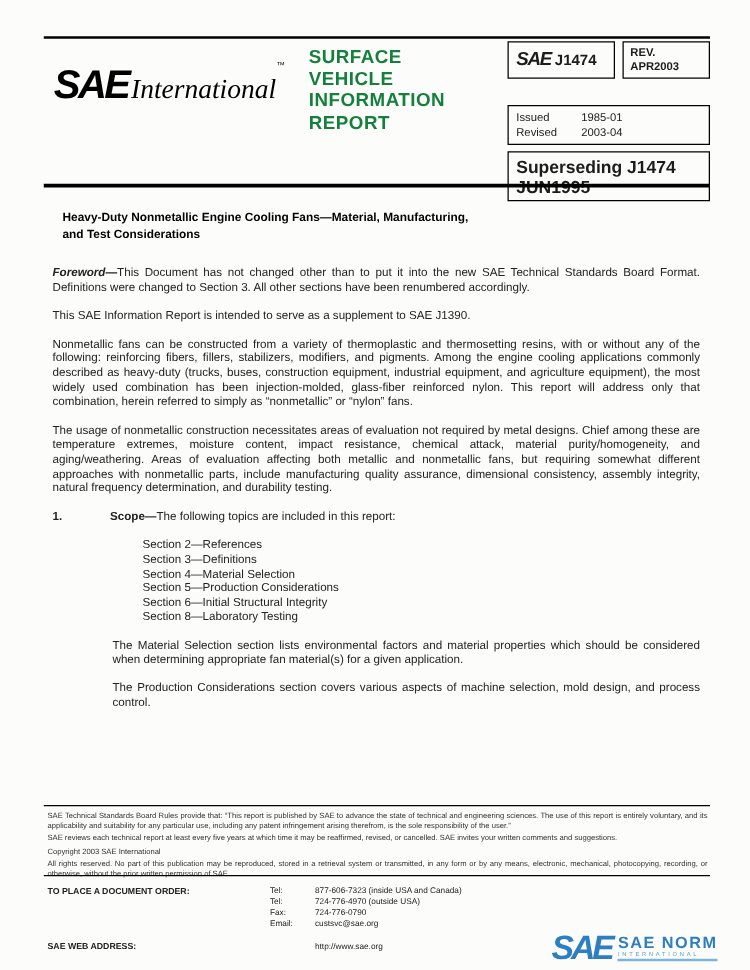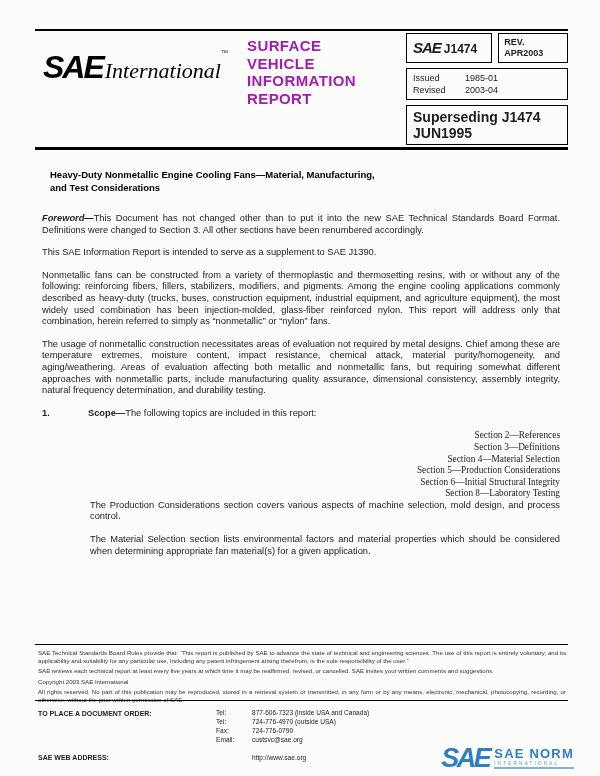--- a/index.html
+++ b/index.html
@@ -29,52 +29,52 @@
   }
   .logo-intl {
     font-size: 22px; font-style: italic;
     font-family: "Liberation Serif", serif; color: #000; margin-left: 2px;
   }
   .logo-tm { font-size: 7px; vertical-align: top; }
 
   .report-type {
     position: absolute; left: 212px; top: 4px;
     font-size: 15px; font-weight: bold; line-height: 17.5px;
-    letter-spacing: .4px; color: #a21caf;
+    letter-spacing: .4px; color: #15803d;
   }
 
   .hdr-right { position: absolute; right: 0; top: 0; width: 162px; display: flex; flex-direction: column; gap: 5px; }
   .hdr-row1 { display: flex; gap: 6px; }
   .box { border: 1.2px solid #000; background: #fcfcfa; }
   .doc-box { flex: 1.25; padding: 5px 6px 3px 6px; display: flex; align-items: baseline; }
   .doc-prefix { font-size: 15px; font-weight: bold; font-style: italic; letter-spacing: -1px; }
   .doc-number { font-size: 12px; font-weight: bold; margin-left: 3px; text-align: center; }
   .rev-box { flex: 1; font-size: 9px; font-weight: bold; line-height: 11px; padding: 3px 5px; }
-  .issued-box { padding: 3px 6px; font-size: 9px; line-height: 12px; }
+  .issued-box { padding: 3px 6px; font-size: 9px; line-height: 12px; margin-top: 16px; }
   .issued-grid { display: grid; grid-template-columns: 52px auto; }
   .superseding-box { padding: 3px 6px; font-size: 14px; font-weight: bold; }
 
   
   .doc-title {
     position: absolute; left: 50px; right: 48px; top: 169px;
     font-weight: bold;
     font-size: 9.5px; line-height: 12.5px; color: #000;
   }
 
   
   .body-text {
     position: absolute; left: 42px; right: 40px; top: 213px;
     font-size: 9.3px; line-height: 11.6px; text-align: justify; color: #222;
   }
   .body-text p { margin-bottom: 11px; }
   .lead { font-weight: bold; font-style: italic; }
   .scope-line { margin-bottom: 11px; }
   .scope-num { display: inline-block; width: 46px; font-weight: bold; }
   .scope-bold { font-weight: bold; }
-  .sections { margin-left: 72px; text-align: right; font-family: Liberation Serif, serif; }
+  .sections { margin-left: 72px; margin-bottom: 11px; text-align: left; }
   .sections div { line-height: 11.6px; }
   .indent { margin-left: 48px; }
 
   
   .footer-rule { position: absolute; left: 35px; right: 32px; top: 644px; height: 1.2px; background: #000; }
   .footer-legal {
     position: absolute; left: 38px; right: 34px; top: 649px;
     font-size: 6.1px; line-height: 7.5px; text-align: justify; color: #333;
   }
   .footer-legal p { margin-bottom: 3px; }
@@ -161,23 +161,23 @@
 
     <div class="sections">
       <div>Section 2—References</div>
       <div>Section 3—Definitions</div>
       <div>Section 4—Material Selection</div>
       <div>Section 5—Production Considerations</div>
       <div>Section 6—Initial Structural Integrity</div>
       <div>Section 8—Laboratory Testing</div>
     </div>
 
+    <p class="indent">The Material Selection section lists environmental factors and material properties which should be considered when determining appropriate fan material(s) for a given application.</p>
+
     <p class="indent">The Production Considerations section covers various aspects of machine selection, mold design, and process control.</p>
-
-    <p class="indent">The Material Selection section lists environmental factors and material properties which should be considered when determining appropriate fan material(s) for a given application.</p>
 
   </div>
 
   <div class="footer-rule"></div>
 
   <div class="footer-legal">
     <p>SAE Technical Standards Board Rules provide that: “This report is published by SAE to advance the state of technical and engineering sciences. The use of this report is entirely voluntary, and its applicability and suitability for any particular use, including any patent infringement arising therefrom, is the sole responsibility of the user.”</p>
     <p>SAE reviews each technical report at least every five years at which time it may be reaffirmed, revised, or cancelled. SAE invites your written comments and suggestions.</p>
     <p>Copyright 2003 SAE International</p>
     <p>All rights reserved. No part of this publication may be reproduced, stored in a retrieval system or transmitted, in any form or by any means, electronic, mechanical, photocopying, recording, or otherwise, without the prior written permission of SAE.</p>

